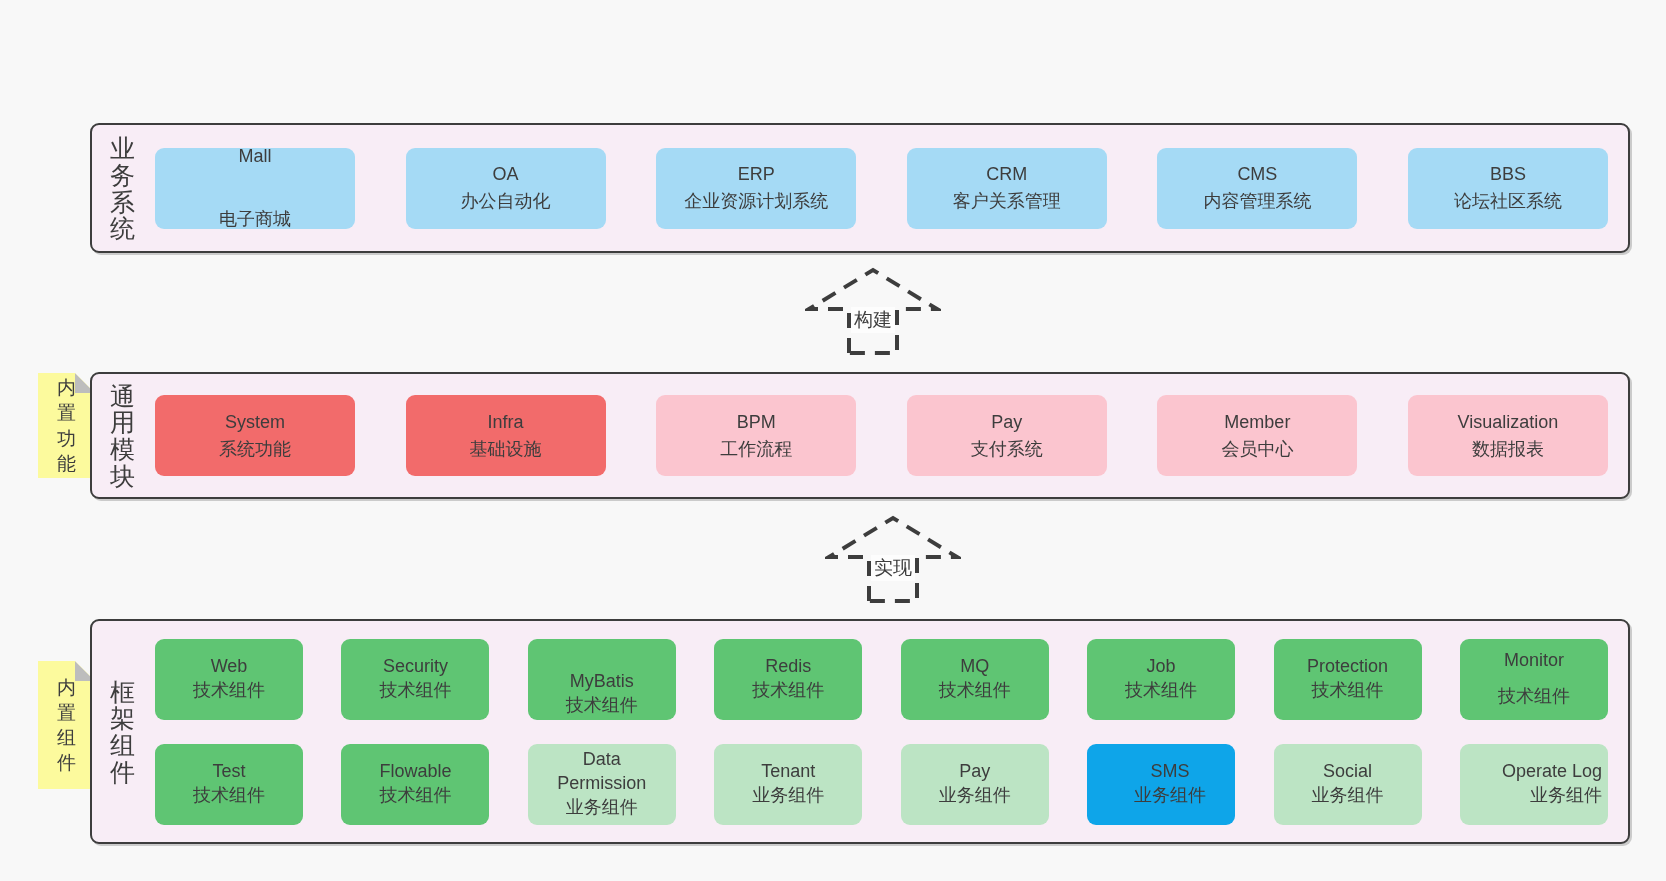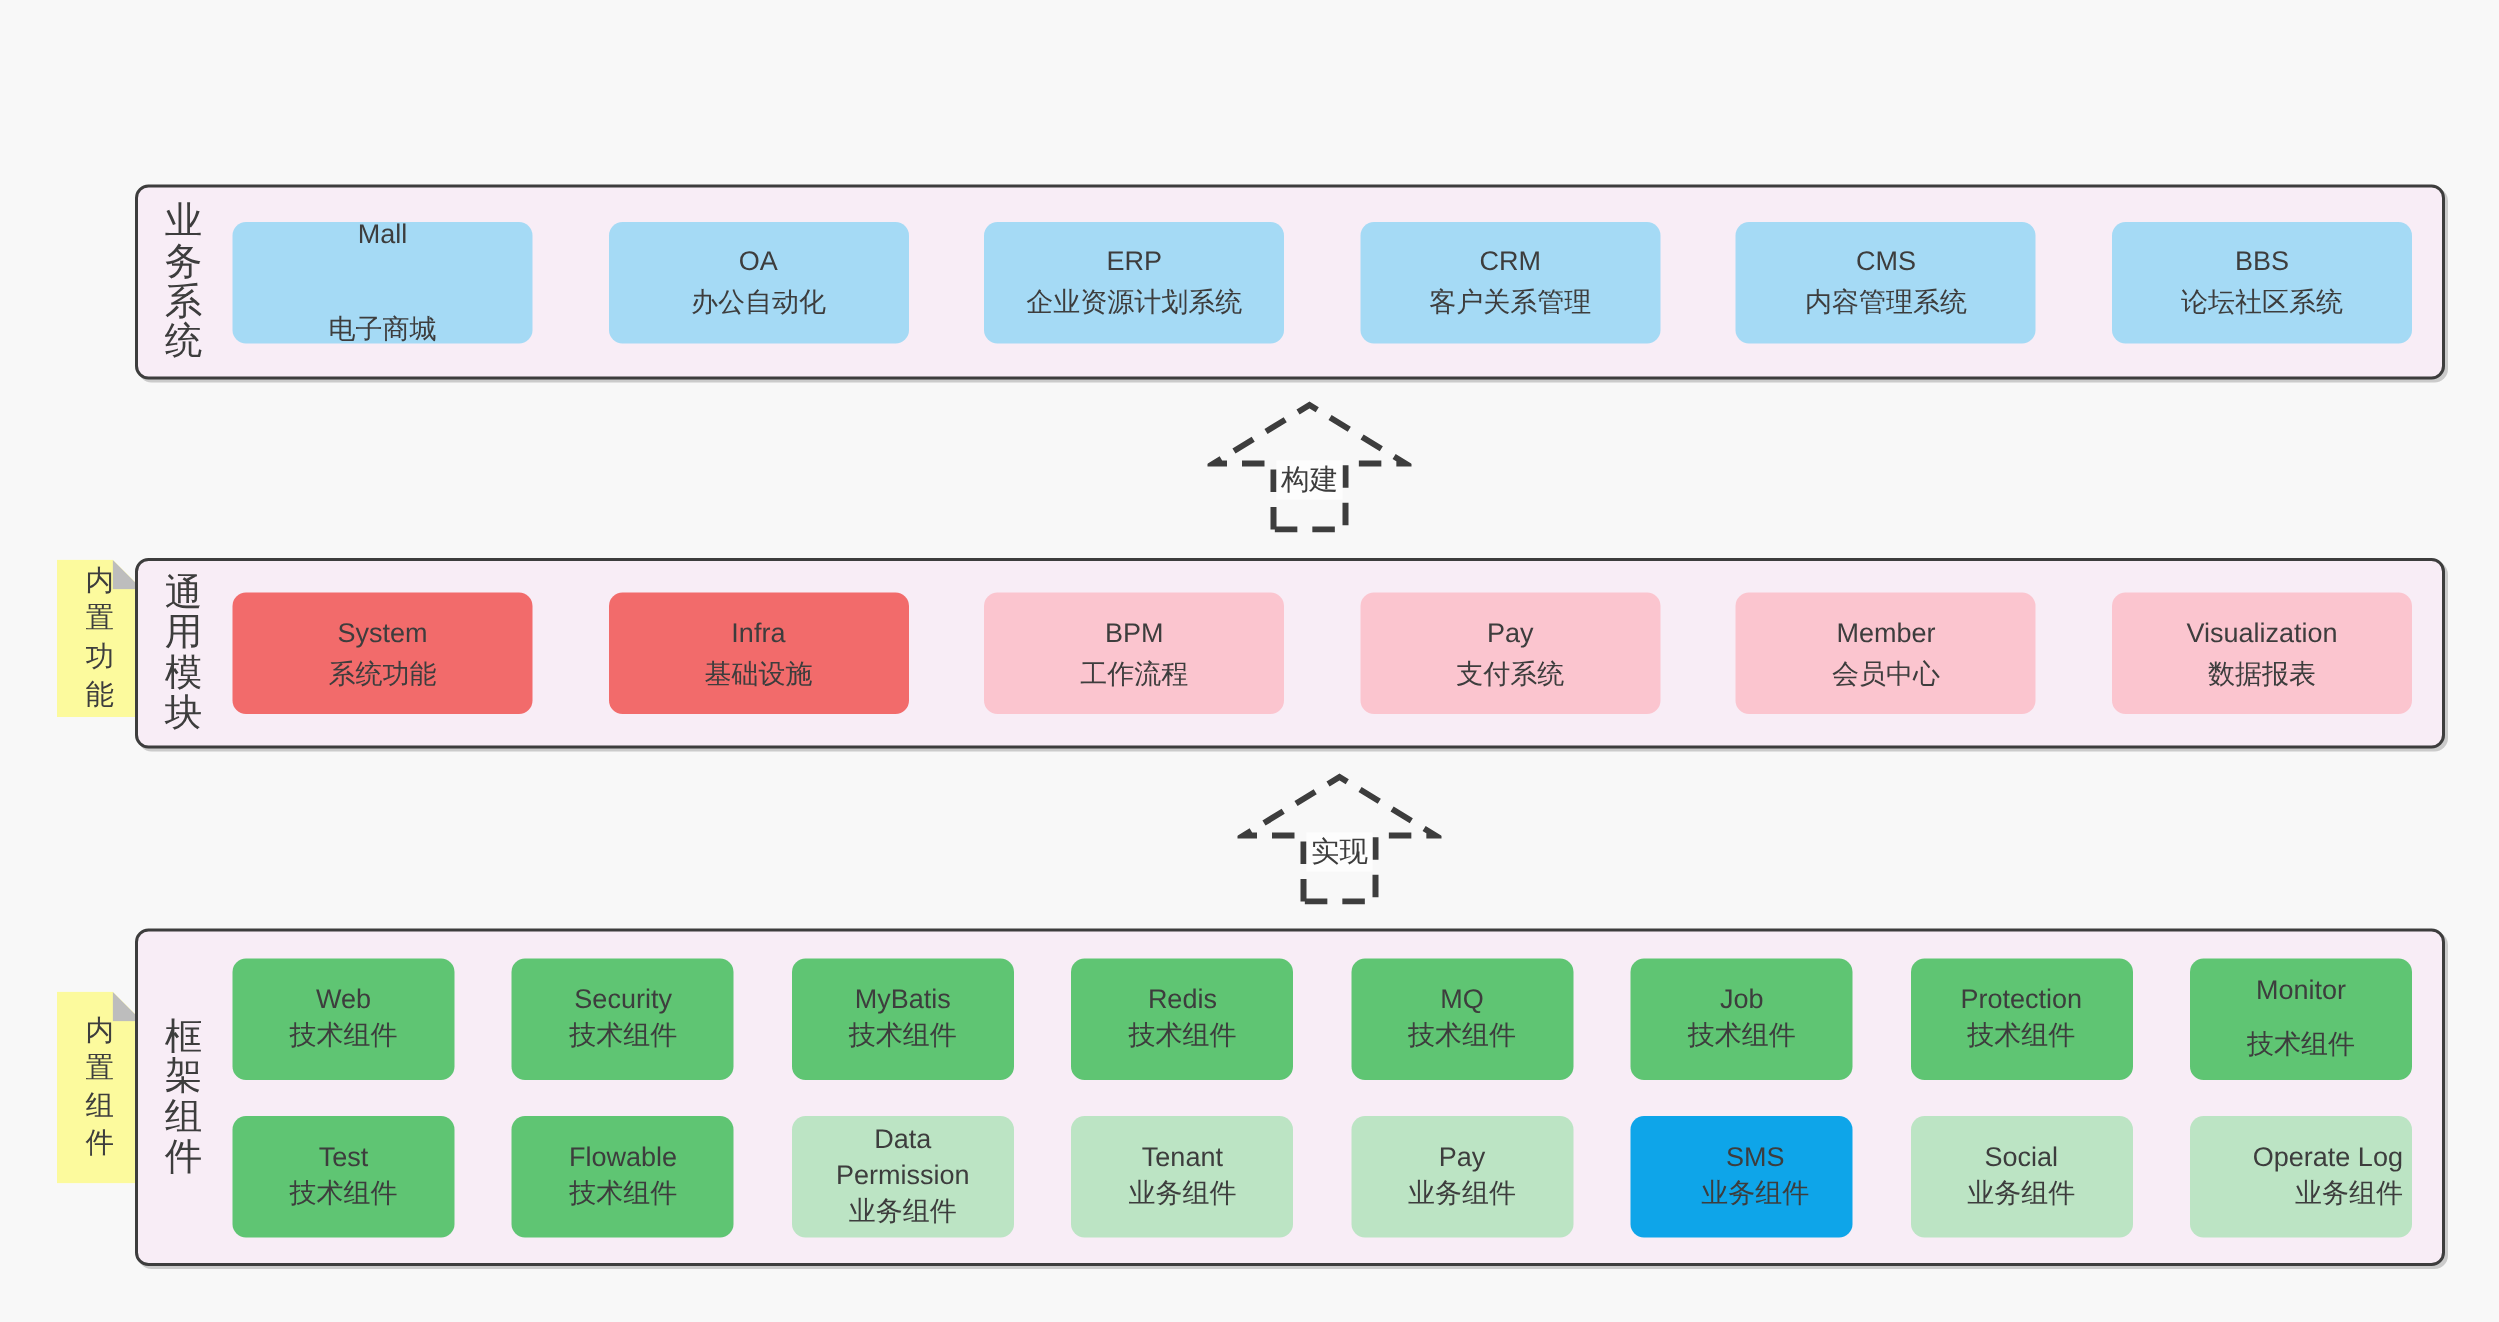--- a/index.html
+++ b/index.html
@@ -169,21 +169,21 @@
     <div class="rows">
         <div class="row">
           <div class="box" style="background: rgb(95, 197, 115);">
             <div class="box-title">Web</div>
             <div class="box-subtitle">技术组件</div>
           </div>
           <div class="box" style="background: rgb(95, 197, 115);">
             <div class="box-title">Security</div>
             <div class="box-subtitle">技术组件</div>
           </div>
-          <div class="box" style="background: rgb(95, 197, 115);">
+          <div class="box" style="background: rgb(95, 197, 115); justify-content: flex-end;">
             <div class="box-title">MyBatis</div>
             <div class="box-subtitle">技术组件</div>
           </div>
           <div class="box" style="background: rgb(95, 197, 115);">
             <div class="box-title">Redis</div>
             <div class="box-subtitle">技术组件</div>
           </div>
           <div class="box" style="background: rgb(95, 197, 115);">
             <div class="box-title">MQ</div>
             <div class="box-subtitle">技术组件</div>

